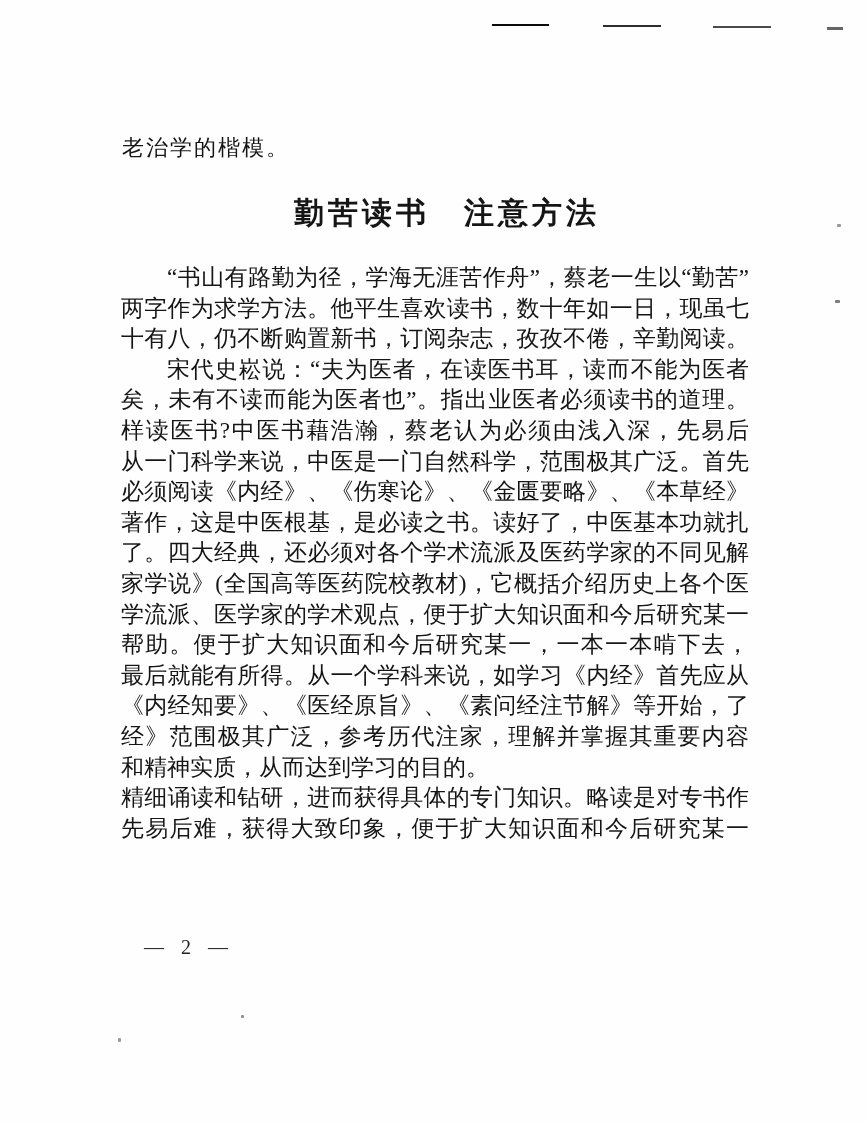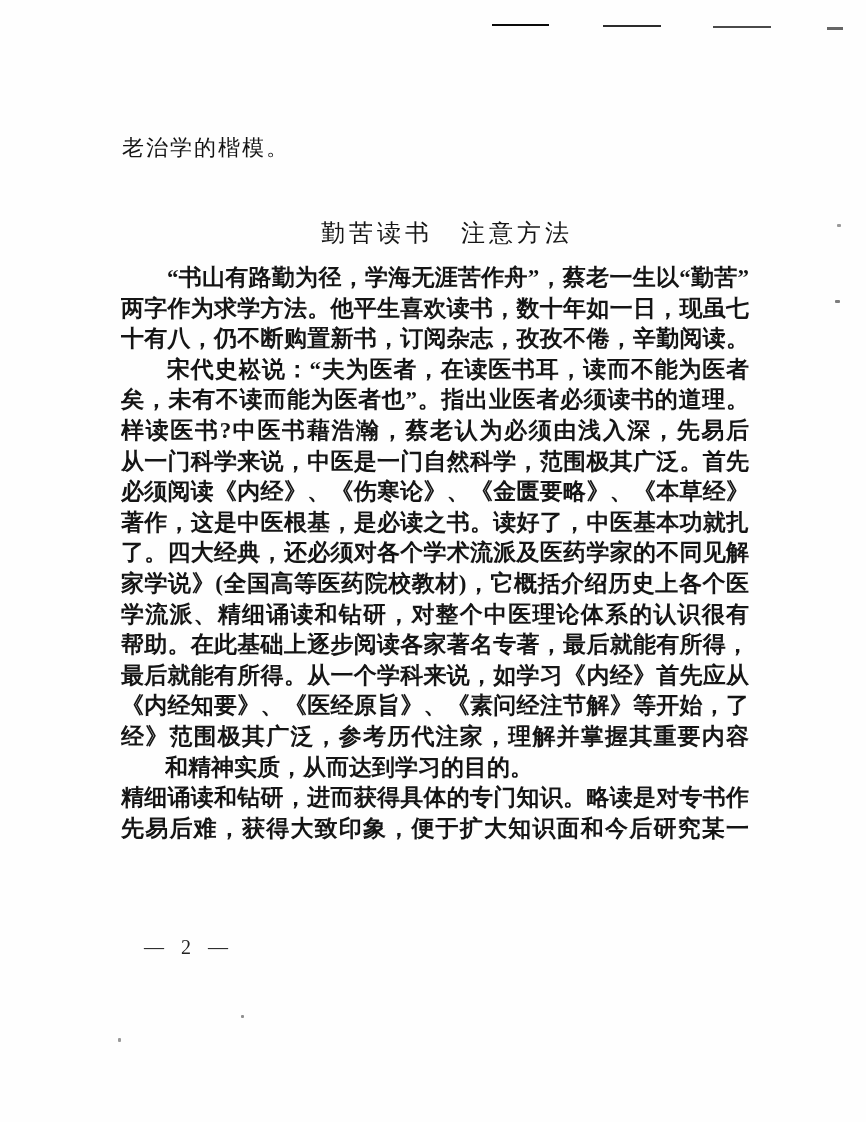--- a/index.html
+++ b/index.html
@@ -25,47 +25,44 @@
     white-space: nowrap;
   }
   .chapter-title {
     position: absolute;
     left: 121px;
     top: 193px;
     width: 628px;
     box-sizing: border-box;
     padding-left: 24px;
     text-align: center;
-    font-size: 24px;
-    font-weight: normal;
+    font-size: 30px;
+    font-weight: bold;
     letter-spacing: 4px;
     white-space: nowrap;
-    margin-top: 24px;
   }
   .body-text {
     position: absolute;
     left: 121px;
     top: 263px;
     width: 628px;
   }
   .text-line {
     height: 30.6px;
     line-height: 30.6px;
     font-size: 23px;
     text-align: justify;
     text-align-last: justify;
     overflow: hidden;
-    font-weight: bold;
   }
   .para-first {
     text-indent: 2em;
   }
   .para-end-short {
     text-align-last: left;
-    margin-left: 44px;
   }
   .page-number {
     position: absolute;
     left: 144px;
     top: 936px;
     font-size: 20px;
     letter-spacing: 6px;
     color: #222;
   }
   .artifact {
@@ -104,22 +101,22 @@
       <div class="text-line">两字作为求学方法。他平生喜欢读书，数十年如一日，现虽七</div>
       <div class="text-line">十有八，仍不断购置新书，订阅杂志，孜孜不倦，辛勤阅读。</div>
       <div class="text-line para-first">宋代史崧说：“夫为医者，在读医书耳，读而不能为医者有</div>
       <div class="text-line">矣，未有不读而能为医者也”。指出业医者必须读书的道理。怎</div>
       <div class="text-line">样读医书?中医书藉浩瀚，蔡老认为必须由浅入深，先易后难。</div>
       <div class="text-line">从一门科学来说，中医是一门自然科学，范围极其广泛。首先</div>
       <div class="text-line">必须阅读《内经》、《伤寒论》、《金匮要略》、《本草经》四大经典</div>
       <div class="text-line">著作，这是中医根基，是必读之书。读好了，中医基本功就扎实</div>
       <div class="text-line">了。四大经典，还必须对各个学术流派及医药学家的不同见解</div>
       <div class="text-line">家学说》(全国高等医药院校教材)，它概括介绍历史上各个医</div>
-      <div class="text-line">学流派、精细诵读和钻研，对整个中医理论体系的认识很有</div>
-      <div class="text-line">帮助。在此基础上逐步阅读各家著名专著，最后就能有所得，</div>
+      <div class="text-line">学流派、医学家的学术观点，便于扩大知识面和今后研究某一</div>
+      <div class="text-line">帮助。便于扩大知识面和今后研究某一，一本一本啃下去，</div>
       <div class="text-line">最后就能有所得。从一个学科来说，如学习《内经》首先应从</div>
       <div class="text-line">《内经知要》、《医经原旨》、《素问经注节解》等开始，了解《内</div>
       <div class="text-line">经》范围极其广泛，参考历代注家，理解并掌握其重要内容</div>
       <div class="text-line para-end-short">和精神实质，从而达到学习的目的。</div>
       <div class="text-line">精细诵读和钻研，进而获得具体的专门知识。略读是对专书作</div>
       <div class="text-line">先易后难，获得大致印象，便于扩大知识面和今后研究某一</div>
     </div>
 
   <div class="page-number">— 2 —</div>
 

